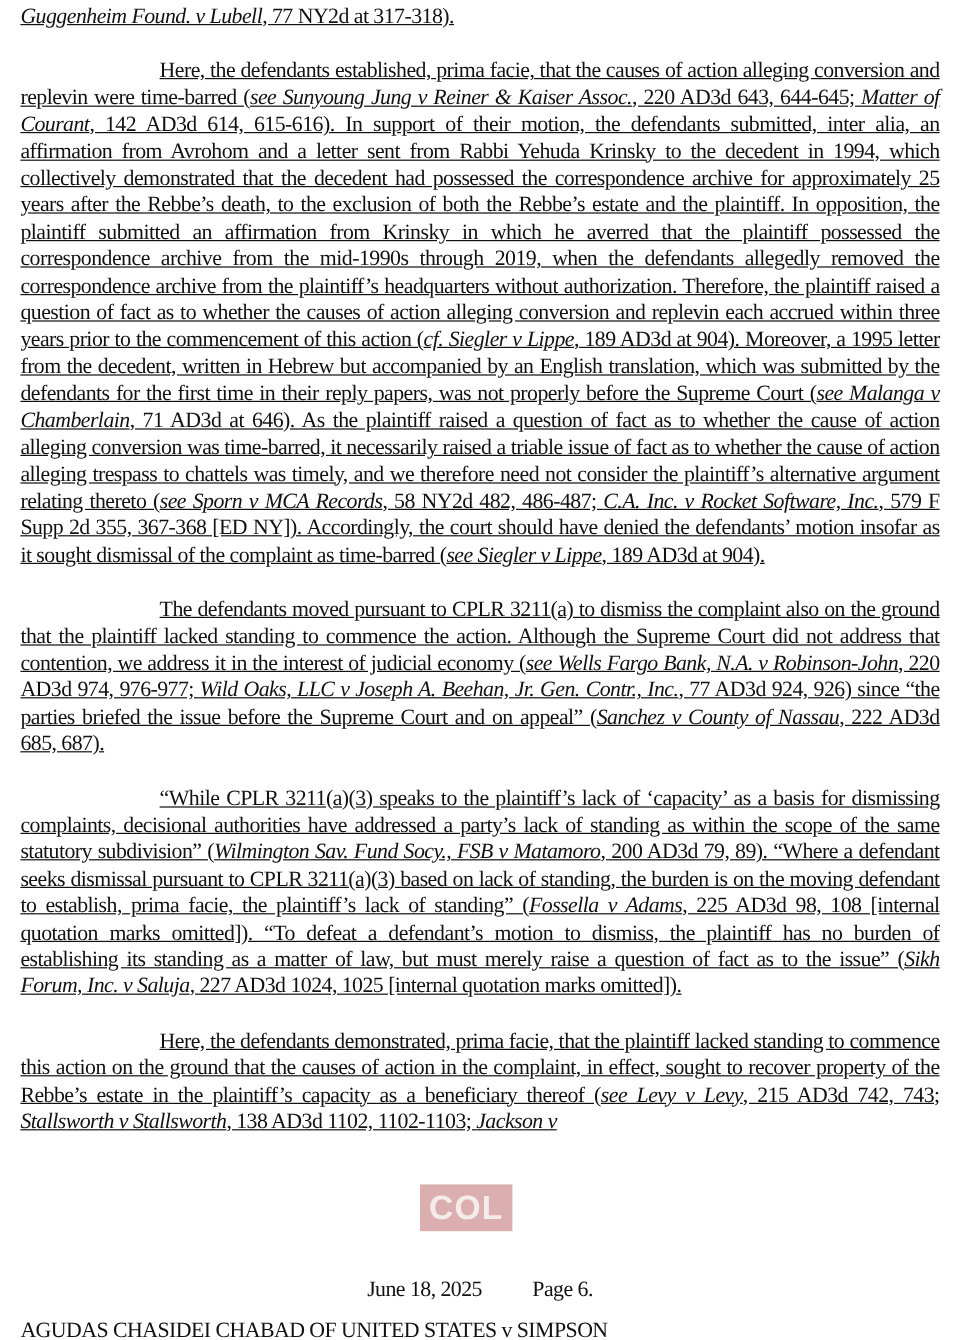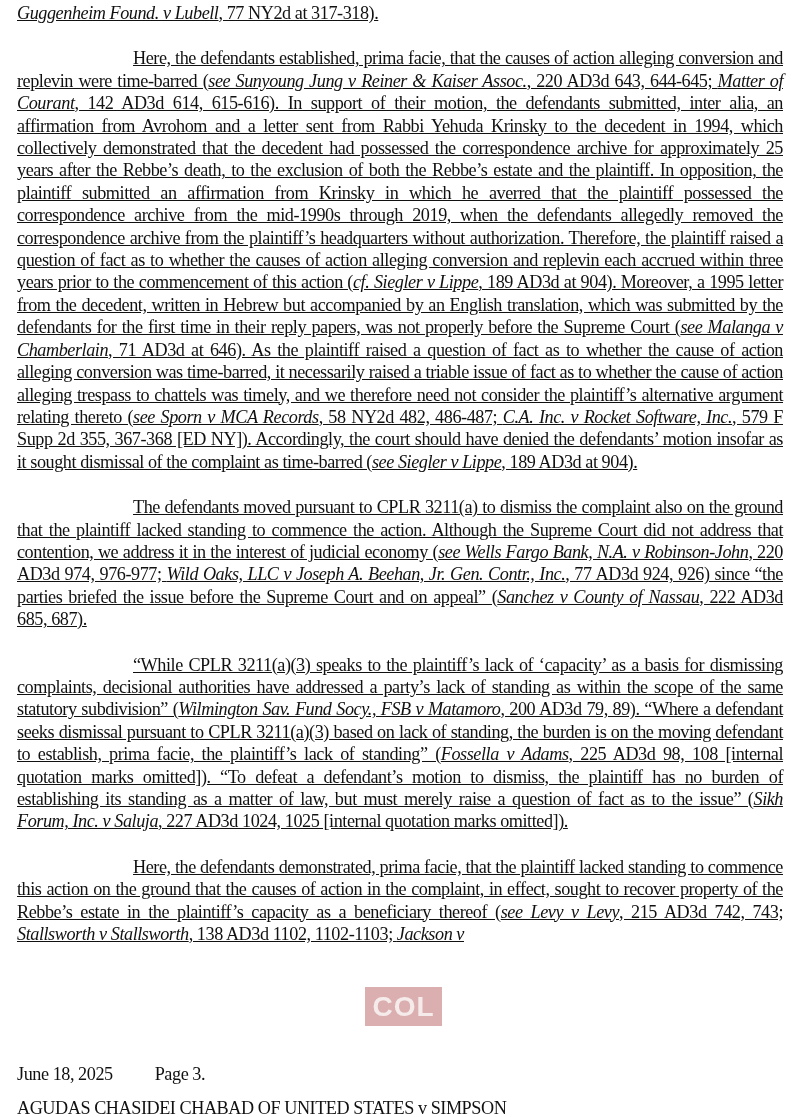--- a/index.html
+++ b/index.html
@@ -32,25 +32,25 @@
   i { font-style: italic; }
   .footer {
     position: absolute;
     left: 17px;
     width: 766px;
     top: 1063px;
     font-size: 18.2px;
     line-height: 22.4px;
     letter-spacing: -0.45px;
   }
-  .footer-row { display: flex; justify-content: flex-start; gap: 42px; }
+  .footer-row { display: flex; justify-content: center; gap: 42px; }
   .footer-title { text-align: left; margin-top: 12px; }
   .watermark {
     position: absolute;
-    left: 365px;
+    left: 350px;
     top: 987px;
     width: 77px;
     height: 39px;
     background: rgba(190, 110, 110, 0.55);
     display: flex;
     align-items: center;
     justify-content: center;
     color: rgba(255,255,255,0.75);
     font-family: "Liberation Sans", sans-serif;
     font-weight: bold;
@@ -73,16 +73,16 @@
   <p class="para indent"><span>Here, the defendants demonstrated, prima facie, that the plaintiff lacked standing to commence this action on the ground that the causes of action in the complaint, in effect, sought to recover property of the Rebbe’s estate in the plaintiff’s capacity as a beneficiary thereof (</span><i>see Levy v Levy</i><span>, 215 AD3d 742, 743; </span><i>Stallsworth v Stallsworth</i><span>, 138 AD3d 1102, 1102-1103; </span><i>Jackson v</i></p>
 </div>
 
 <div class="watermark" style="background: rgba(190, 110, 110, 0.55);">
   <span>COL</span>
 </div>
 
 <div class="footer">
   <div class="footer-row">
     <span>June 18, 2025</span>
-    <span>Page 3.</span>
+    <span>Page 6.</span>
   </div>
   <div class="footer-title">AGUDAS CHASIDEI CHABAD OF UNITED STATES v SIMPSON</div>
 </div>
 
 </body></html>

